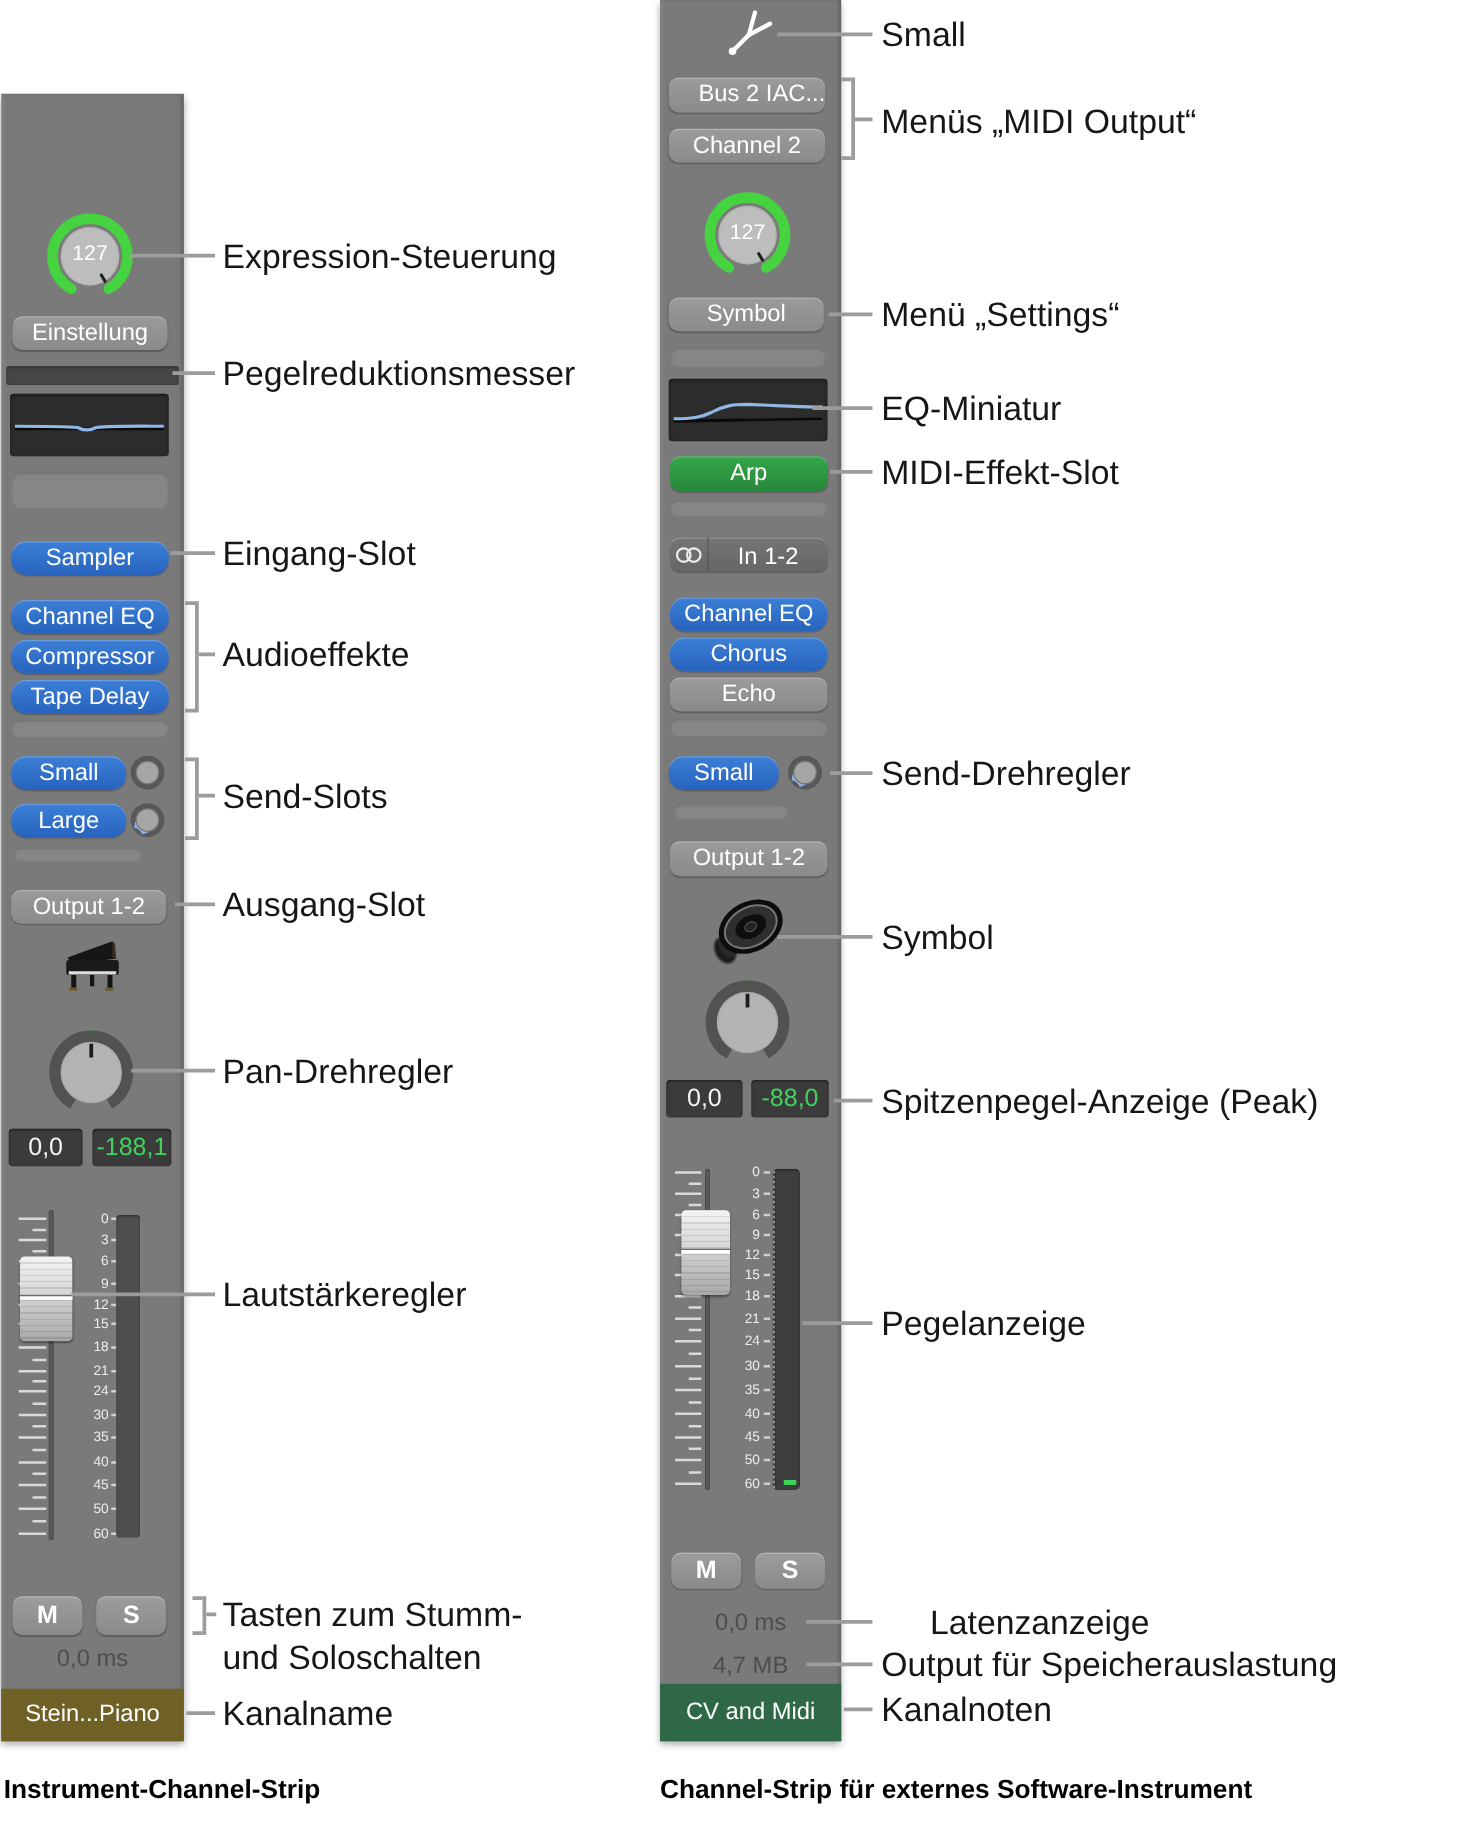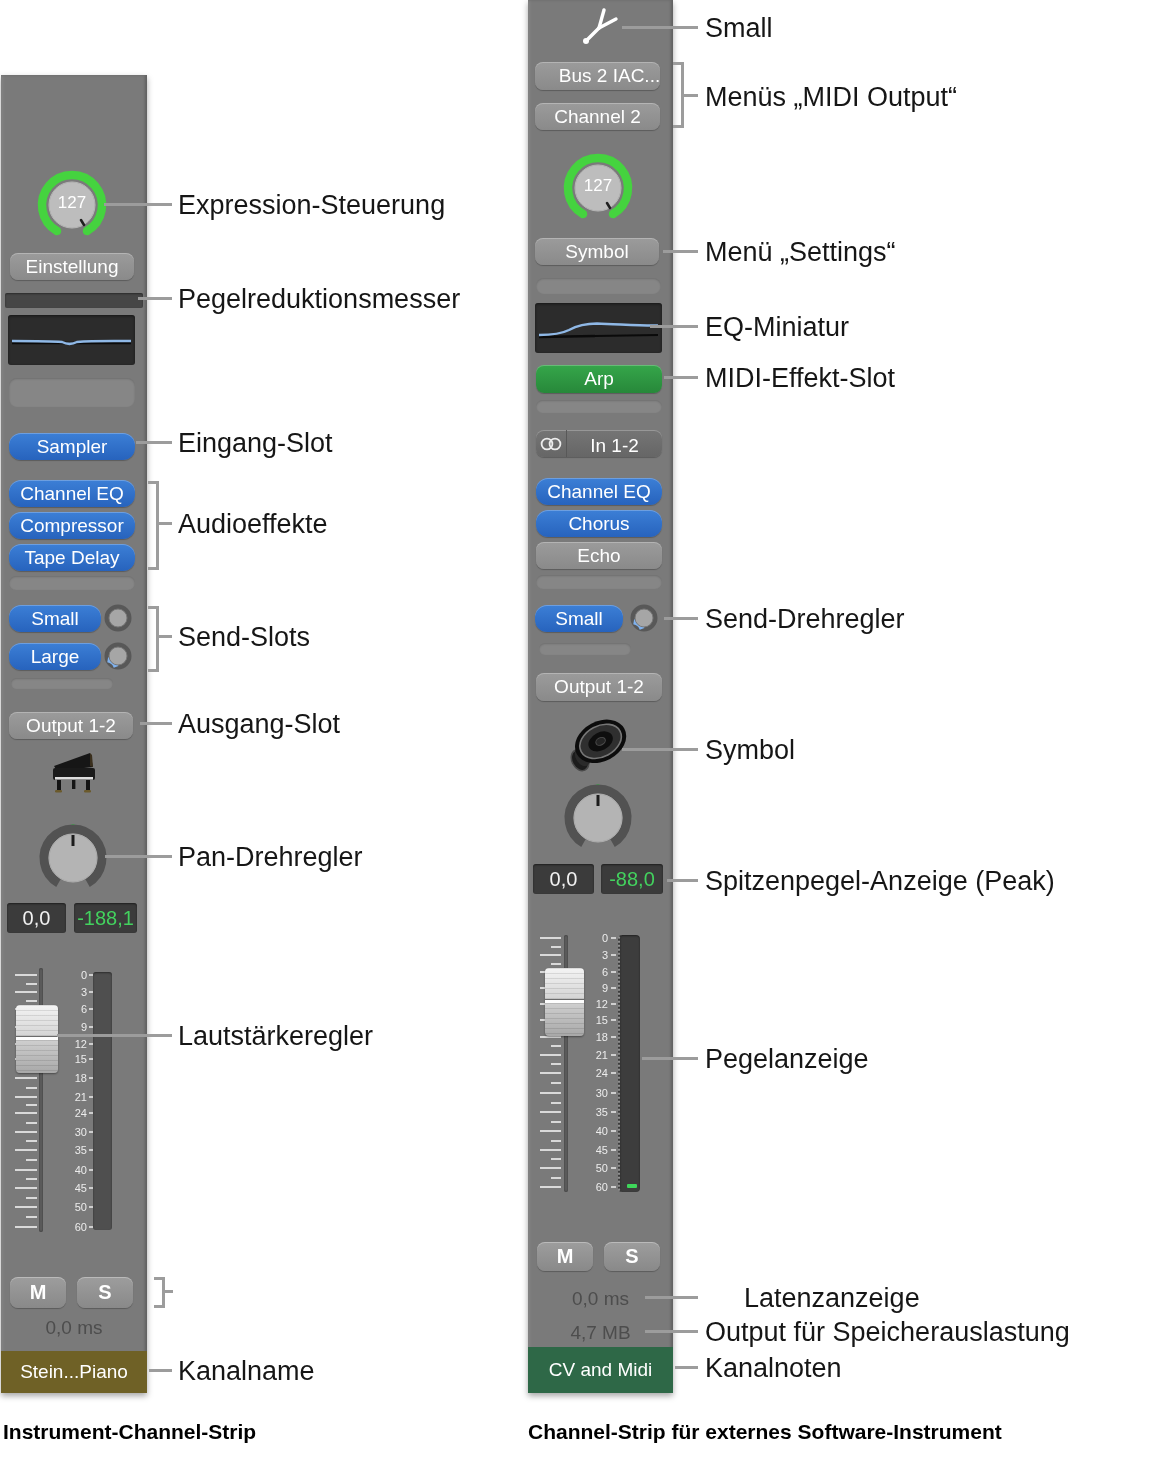--- a/index.html
+++ b/index.html
@@ -471,20 +471,22 @@
 <div class="ann" style="left:178px;top:707px;">Ausgang-Slot</div>
 <div class="ann-line" style="left:140px;top:722px;width:32px;"></div>
 
 <div class="ann" style="left:178px;top:840px;">Pan-Drehregler</div>
 <div class="ann-line" style="left:105px;top:855px;width:67px;"></div>
 
 <div class="ann" style="left:178px;top:1019px;">Lautstärkeregler</div>
 <div class="ann-line" style="left:57px;top:1034px;width:115px;"></div>
 
 <div class="ann" style="left:178px;top:1275px;">
+  <div>Tasten zum Stumm-</div>
+  <div>und Soloschalten</div>
 </div>
 <div class="br" style="left:162px;top:1277px;width:3px;height:31px;"></div>
 <div class="br" style="left:154px;top:1277px;width:8px;height:3px;"></div>
 <div class="br" style="left:154px;top:1305px;width:8px;height:3px;"></div>
 <div class="br" style="left:165px;top:1290px;width:8px;height:3px;"></div>
 
 <div class="ann" style="left:178px;top:1354px;">Kanalname</div>
 <div class="ann-line" style="left:149px;top:1369px;width:23px;"></div>
 
 <div class="ann" style="left:705px;top:11px;">Small</div>

